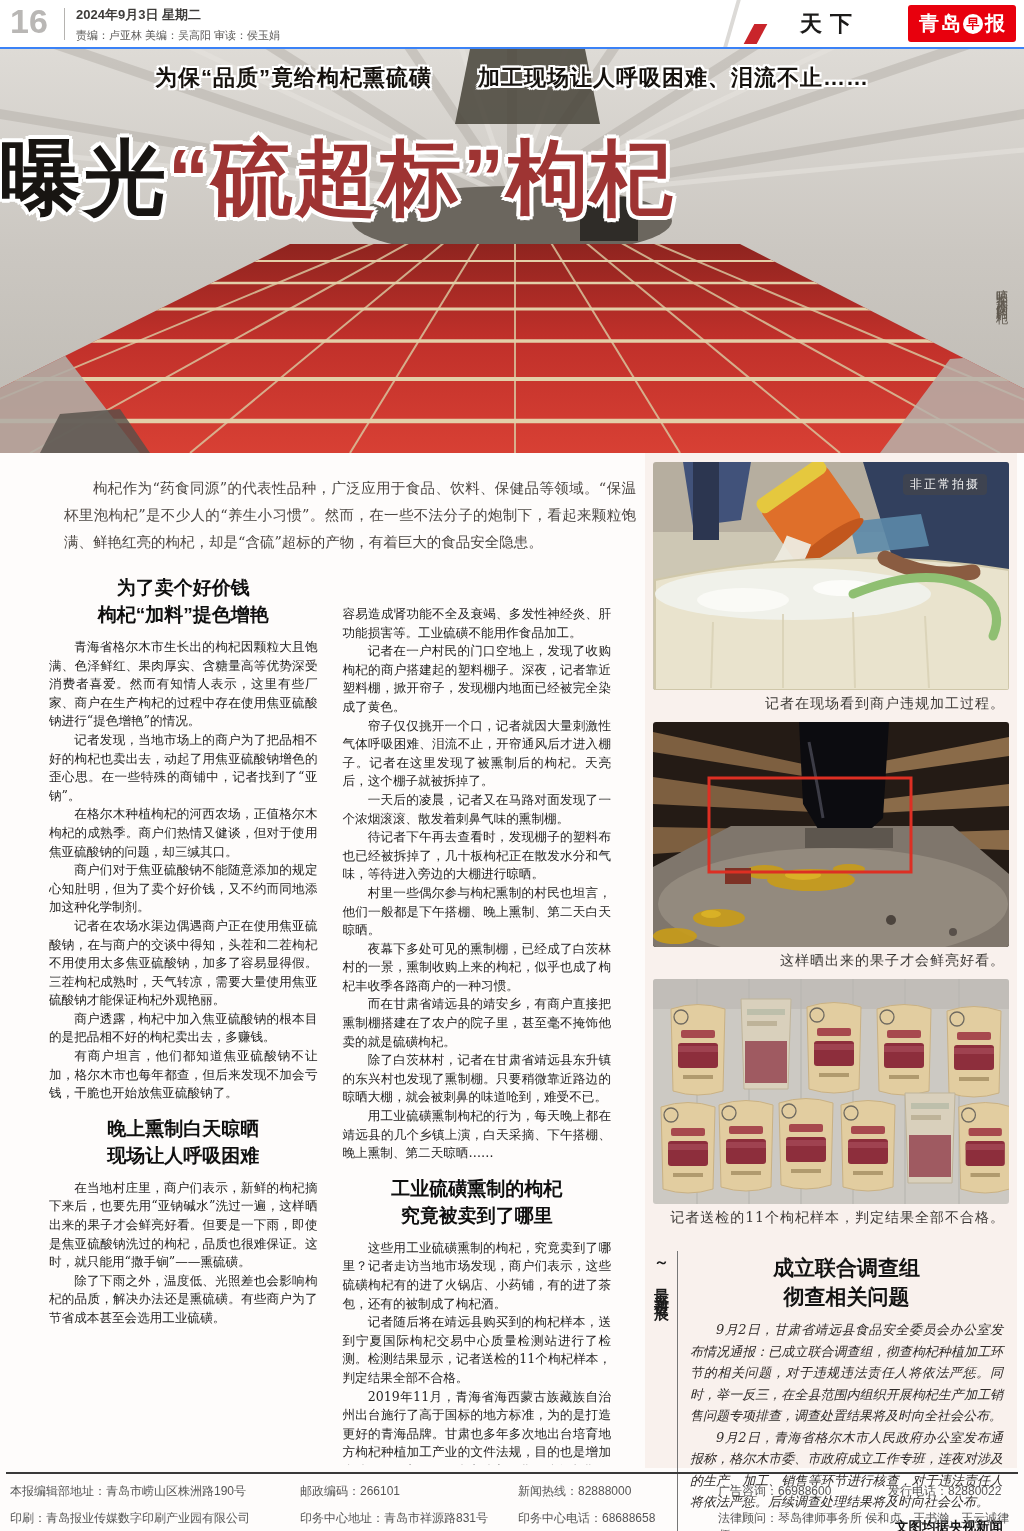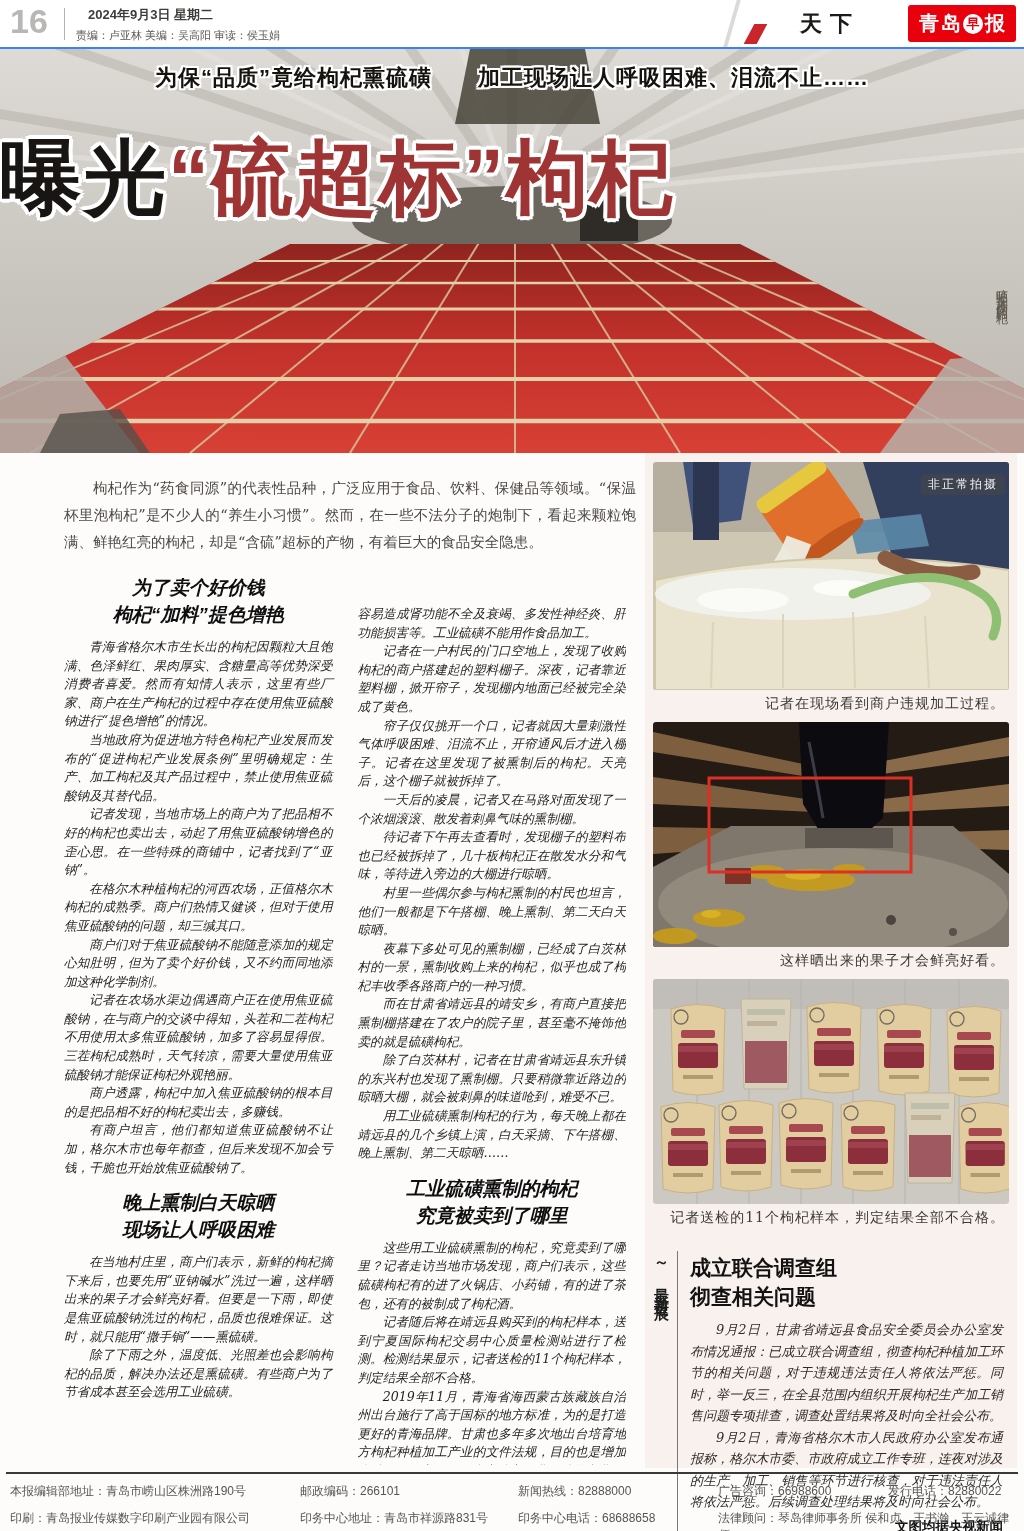--- a/index.html
+++ b/index.html
@@ -4,21 +4,21 @@
 <style>
   html,body{margin:0;padding:0;background:#e9e7e4;}
   .page{position:relative;width:1024px;height:1531px;background:#fefcfb;overflow:hidden;
         font-family:"DejaVu Serif",serif;margin:0 auto;}
   
   .header{position:absolute;top:0;left:0;right:0;height:47px;background:#fff;border-bottom:8px solid #3b82f6;}
   .page-num{position:absolute;left:10px;top:2px;font-family:"Liberation Sans",sans-serif;
             font-size:34px;font-weight:700;color:#b9b7b5;}
   .head-divider{position:absolute;left:64px;top:8px;height:32px;width:1px;background:#b5b3b0;}
   .head-info{position:absolute;left:76px;top:6px;font-family:"Liberation Sans",sans-serif;}
-  .head-date{font-size:13px;font-weight:700;color:#3e3c3a;margin-left:12px;}
+  .head-date{font-size:13px;font-weight:700;color:#3e3c3a;}
   .head-staff{font-size:11px;color:#5a5856;margin-top:4px;}
   .tianxia-band{position:absolute;right:118px;top:0;width:172px;height:47px;background:#fff;
                 transform:skewX(-16deg);box-shadow:-4px 0 0 #dcdad7;}
   .red-slash{position:absolute;right:262px;top:24px;width:13px;height:20px;background:#c9252b;transform:skewX(-28deg);}
   .section-tag{position:absolute;right:164px;top:9px;font-family:"Liberation Sans",sans-serif;
                font-weight:700;font-size:22px;letter-spacing:8px;color:#1b1a19;}
   .masthead{position:absolute;right:8px;top:5px;width:108px;height:37px;background:#e8000d;border-radius:3px;
             display:flex;align-items:center;justify-content:center;gap:2px;}
   .mh-char{color:#fff;font-family:"Liberation Sans",sans-serif;font-weight:900;font-size:20px;}
   .mh-sun{width:20px;height:20px;border-radius:50%;background:#fff;color:#e8000d;
@@ -34,42 +34,42 @@
     font-family:"Liberation Sans",sans-serif;font-weight:900;font-size:82px;letter-spacing:2px;line-height:1.1;
     text-shadow:-4px 0 #fff,4px 0 #fff,0 -4px #fff,0 4px #fff,-3px -3px #fff,3px -3px #fff,-3px 3px #fff,3px 3px #fff;}
   .t-black{color:#181512;}
   .t-red{color:#9e3433;}
   .hero-side-caption{position:absolute;right:14px;top:230px;writing-mode:vertical-rl;
     font-size:12px;letter-spacing:3px;color:#5f584e;}
   
   .intro{position:absolute;left:64px;top:460px;width:572px;font-size:14.5px;line-height:27px;
          color:#4c4743;text-indent:2em;text-align:justify;}
   
-  .body-cols{position:absolute;left:64px;top:572px;width:562px;height:893px;overflow:hidden;
-             display:flex;gap:25px;font-style:italic;}
+  .body-cols{position:absolute;left:49px;top:572px;width:562px;height:893px;overflow:hidden;
+             display:flex;gap:25px;}
   .bcol{width:270px;}
   .section-heading{font-family:"Liberation Sans",sans-serif;font-weight:800;font-size:19px;line-height:27px;
                    text-align:center;color:#0f0f0f;margin:12px 0 10px;}
   .section-heading.first{margin-top:2px;}
   .body-p{font-size:12.6px;line-height:18.6px;text-align:justify;text-indent:2em;color:#201f1e;margin:0;}
   .no-indent{text-indent:0;margin-top:33px;}
   
   .right-panel{position:absolute;left:645px;top:453px;width:372px;height:1015px;background:#f9f1ed;}
   .figure{position:relative;margin:9px 8px 0 8px;}
   .figure svg{display:block;border-radius:3px;}
-  .watermark{position:absolute;top:12px;right:4px;background:rgba(70,70,72,.6);color:#f2f2f2;
+  .watermark{position:absolute;top:12px;right:22px;background:rgba(70,70,72,.6);color:#f2f2f2;
              font-family:"Liberation Sans",sans-serif;font-size:12px;padding:2px 7px;border-radius:4px;letter-spacing:2px;}
   .photo-caption{font-size:14px;color:#3d3a37;text-align:right;margin:5px 12px 8px 0;letter-spacing:1px;}
   
   .update-box{display:flex;margin:24px 8px 0 0;}
   .update-side{width:32px;display:flex;justify-content:center;padding-top:4px;}
   .side-label{writing-mode:vertical-rl;font-family:"Liberation Sans",sans-serif;font-weight:700;
               font-size:15px;letter-spacing:6px;color:#1c1c1c;}
   .update-main{flex:1;border-left:1px solid #777;padding:0 6px 0 12px;}
-  .update-heading{font-family:"Liberation Sans",sans-serif;font-weight:800;
+  .update-heading{text-align:center;font-family:"Liberation Sans",sans-serif;font-weight:800;
                   font-size:21px;line-height:29px;color:#121212;margin:2px 0 8px;}
   .update-main p{font-size:13px;line-height:21.5px;text-indent:2em;text-align:justify;
                  color:#2e2a28;font-style:italic;margin:0;}
   .byline{text-align:right;font-family:"Liberation Sans",sans-serif;font-weight:700;
           font-size:13.5px;color:#111;margin-top:5px;}
   
   .footer-rule{position:absolute;left:6px;right:6px;top:1472px;height:2px;background:#3a3a3a;}
   .footer{position:absolute;left:10px;right:6px;top:1483px;font-family:"Liberation Sans",sans-serif;
           font-size:12px;color:#555;}
   .footer-row{display:grid;grid-template-columns:290px 218px 200px 170px 1fr;margin-bottom:10px;}
@@ -173,21 +173,20 @@
 
   <p class="intro">枸杞作为“药食同源”的代表性品种，广泛应用于食品、饮料、保健品等领域。“保温杯里泡枸杞”是不少人的“养生小习惯”。然而，在一些不法分子的炮制下，看起来颗粒饱满、鲜艳红亮的枸杞，却是“含硫”超标的产物，有着巨大的食品安全隐患。</p>
 
   <div class="body-cols">
     <div class="bcol">
       <div class="section-heading first">
         <div>为了卖个好价钱</div>
         <div>枸杞“加料”提色增艳</div>
       </div>
       <p class="body-p">青海省格尔木市生长出的枸杞因颗粒大且饱满、色泽鲜红、果肉厚实、含糖量高等优势深受消费者喜爱。然而有知情人表示，这里有些厂家、商户在生产枸杞的过程中存在使用焦亚硫酸钠进行“提色增艳”的情况。</p>
-      <p class="body-p">当地政府为促进地方特色枸杞产业发展而发布的“促进枸杞产业发展条例”里明确规定：生产、加工枸杞及其产品过程中，禁止使用焦亚硫酸钠及其替代品。</p>
       <p class="body-p">记者发现，当地市场上的商户为了把品相不好的枸杞也卖出去，动起了用焦亚硫酸钠增色的歪心思。在一些特殊的商铺中，记者找到了“亚钠”。</p>
       <p class="body-p">在格尔木种植枸杞的河西农场，正值格尔木枸杞的成熟季。商户们热情又健谈，但对于使用焦亚硫酸钠的问题，却三缄其口。</p>
       <p class="body-p">商户们对于焦亚硫酸钠不能随意添加的规定心知肚明，但为了卖个好价钱，又不约而同地添加这种化学制剂。</p>
       <p class="body-p">记者在农场水渠边偶遇商户正在使用焦亚硫酸钠，在与商户的交谈中得知，头茬和二茬枸杞不用使用太多焦亚硫酸钠，加多了容易显得假。三茬枸杞成熟时，天气转凉，需要大量使用焦亚硫酸钠才能保证枸杞外观艳丽。</p>
       <p class="body-p">商户透露，枸杞中加入焦亚硫酸钠的根本目的是把品相不好的枸杞卖出去，多赚钱。</p>
       <p class="body-p">有商户坦言，他们都知道焦亚硫酸钠不让加，格尔木市也每年都查，但后来发现不加会亏钱，干脆也开始放焦亚硫酸钠了。</p>
       <div class="section-heading">
         <div>晚上熏制白天晾晒</div>
         <div>现场让人呼吸困难</div>
       </div>

